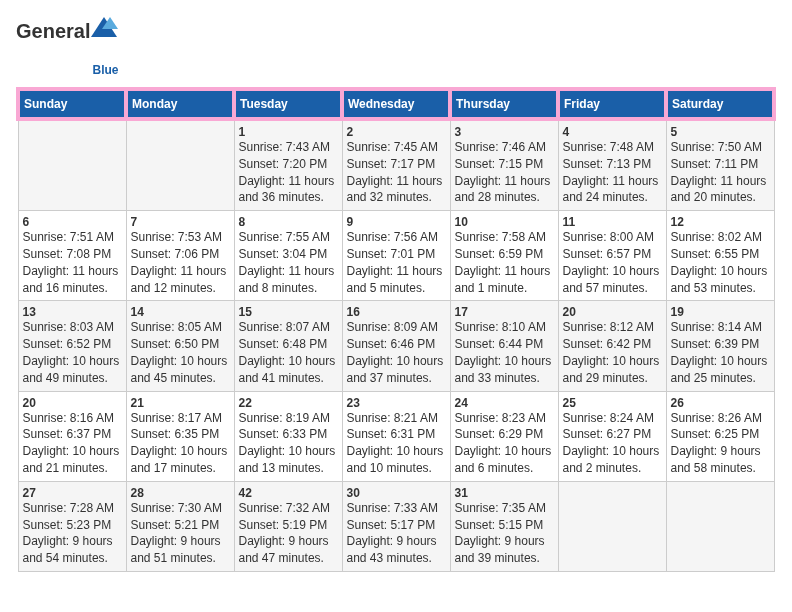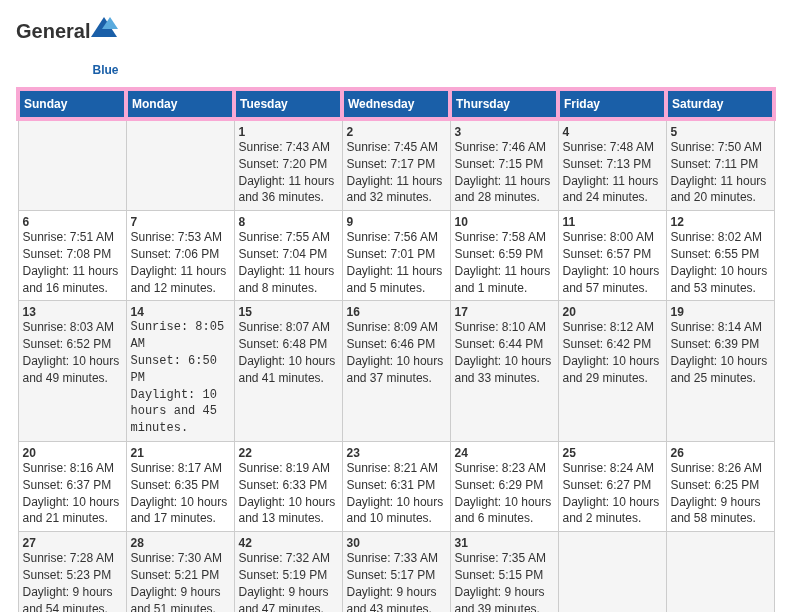--- a/index.html
+++ b/index.html
@@ -150,21 +150,21 @@
         </td>
         <td>
           <div class="day-number">7</div>
           <div class="day-info" style="white-space: pre-line;">Sunrise: 7:53 AM
 Sunset: 7:06 PM
 Daylight: 11 hours and 12 minutes.</div>
         </td>
         <td>
           <div class="day-number">8</div>
           <div class="day-info" style="white-space: pre-line;">Sunrise: 7:55 AM
-Sunset: 7:04 PM
+Sunset: 3:04 PM
 Daylight: 11 hours and 8 minutes.</div>
         </td>
         <td>
           <div class="day-number">9</div>
           <div class="day-info" style="white-space: pre-line;">Sunrise: 7:56 AM
 Sunset: 7:01 PM
 Daylight: 11 hours and 5 minutes.</div>
         </td>
         <td>
           <div class="day-number">10</div>
@@ -187,21 +187,21 @@
       </tr>
       <tr>
         <td>
           <div class="day-number">13</div>
           <div class="day-info" style="white-space: pre-line;">Sunrise: 8:03 AM
 Sunset: 6:52 PM
 Daylight: 10 hours and 49 minutes.</div>
         </td>
         <td>
           <div class="day-number">14</div>
-          <div class="day-info" style="white-space: pre-line; font-family: Liberation Mono, monospace;">Sunrise: 8:05 AM
+          <div class="day-info" style="white-space: pre-line;">Sunrise: 8:05 AM
 Sunset: 6:50 PM
 Daylight: 10 hours and 45 minutes.</div>
         </td>
         <td>
           <div class="day-number">15</div>
           <div class="day-info" style="white-space: pre-line;">Sunrise: 8:07 AM
 Sunset: 6:48 PM
 Daylight: 10 hours and 41 minutes.</div>
         </td>
         <td>

